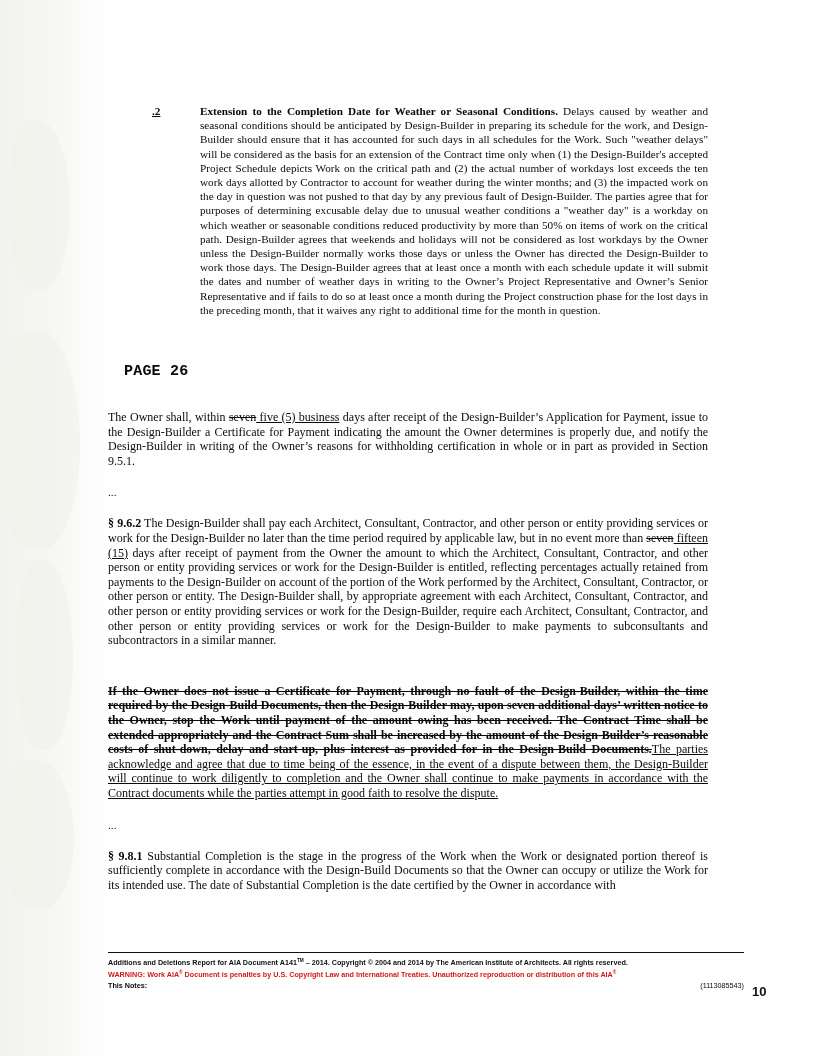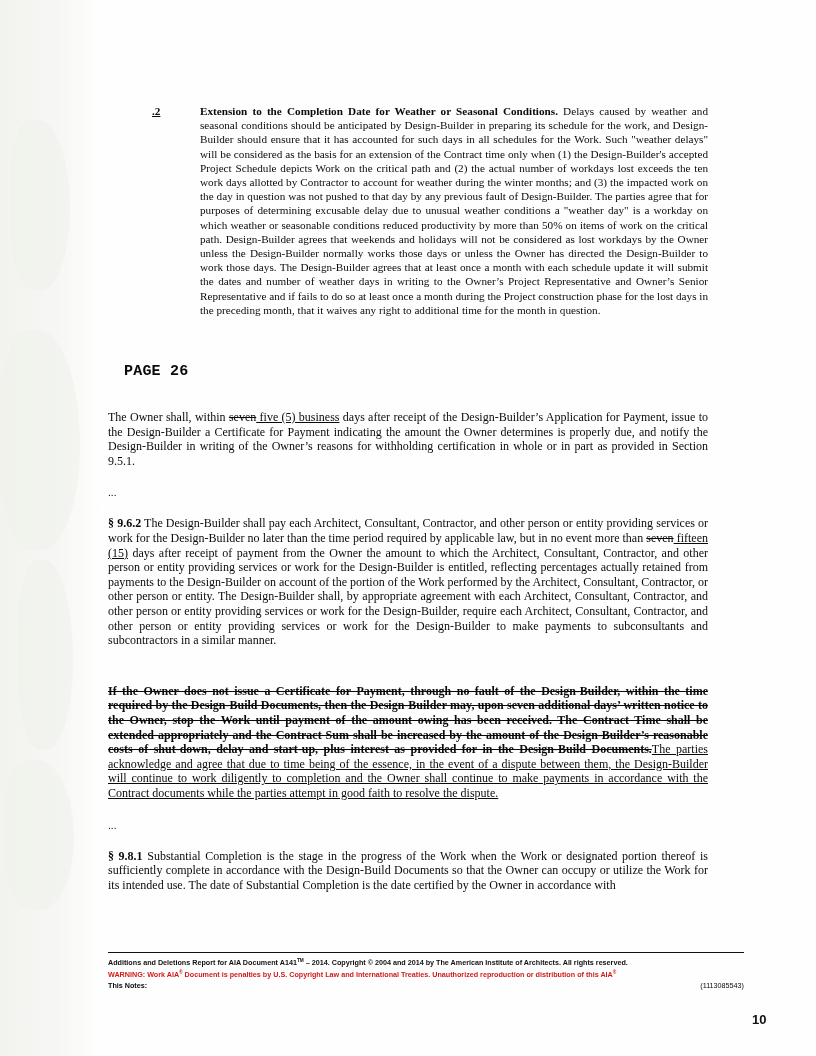--- a/index.html
+++ b/index.html
@@ -118,21 +118,21 @@
   .footer-user {
     font-family: "Liberation Sans", sans-serif;
     font-size: 7.2px;
     font-weight: 700;
     margin-top: 1px;
   }
   .footer-user .docid { font-weight: 400; float: right; }
   .page-number {
     position: absolute;
     left: 752px;
-    top: 1012px;
+    top: 984px;
     font-family: "Liberation Sans", sans-serif;
     font-size: 13px;
     font-weight: 700;
     color: #111;
   }
   sup { font-size: .66em; vertical-align: super; }
 </style>
 </head>
 <body>
 

